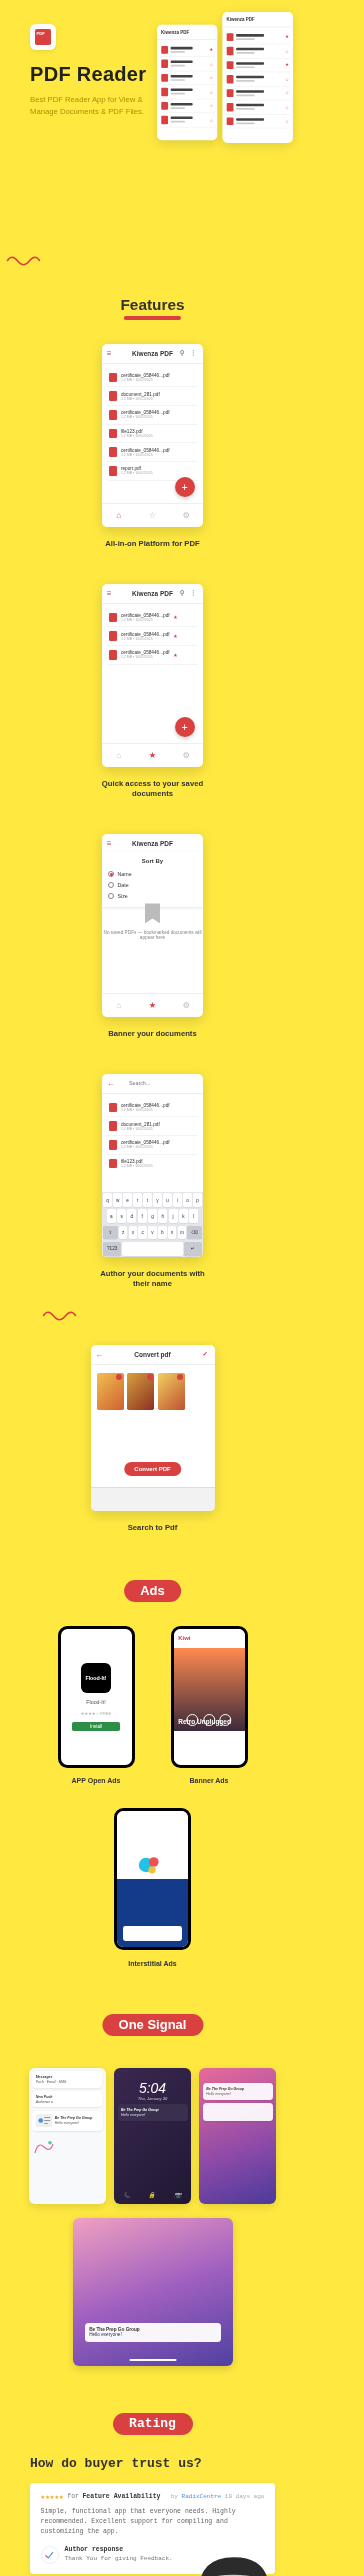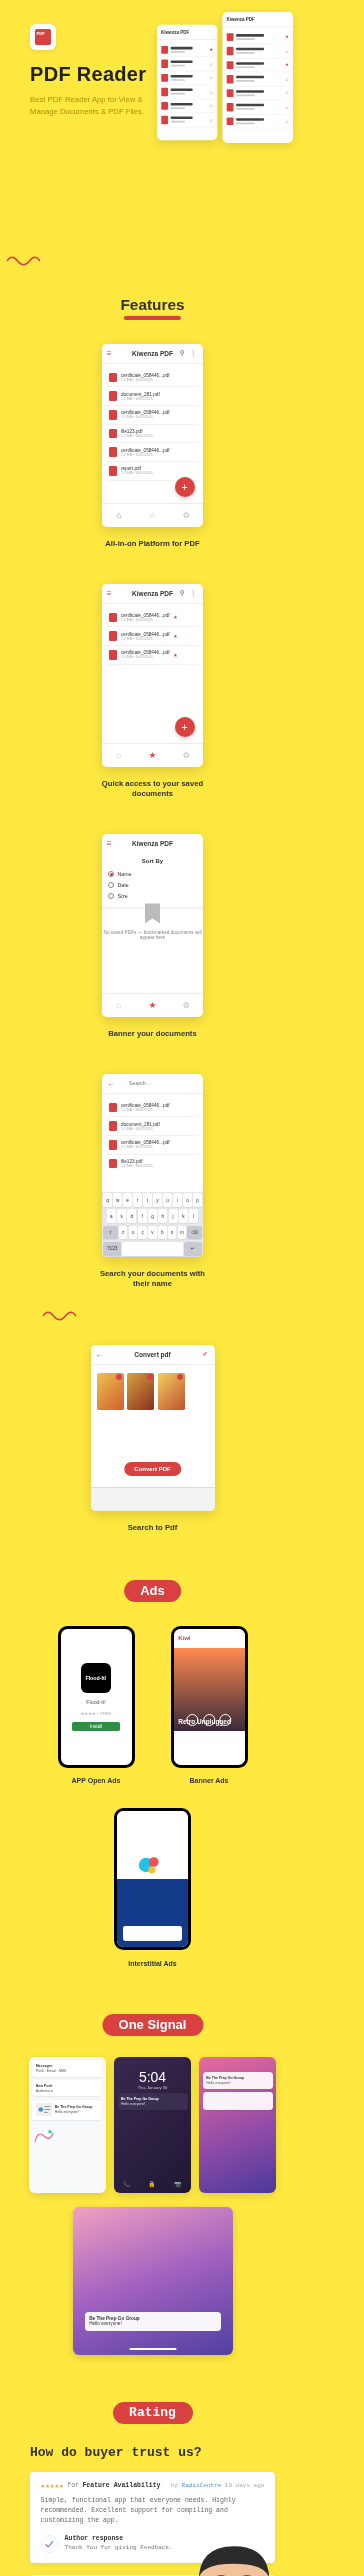--- a/index.html
+++ b/index.html
@@ -86,21 +86,21 @@
   .ad2-mid { height:83px; background:linear-gradient(#ff8a50, #3b2a3a); position:relative; }
   .ad2-label { position:absolute; bottom:4.7px; left:4.7px; color:#fff; font-size:6.5px; font-weight:bold; line-height:1.2; }
   .ad2-ctrl { position:absolute; bottom:4.7px; left:50%; transform:translateX(-50%); display:flex; gap:4.7px;}
   .ad2-ctrl span { width:12px; height:12px; border:0.6px solid #fff; border-radius:50%; }
   .ad3-full { width:100%; height:100%; background:linear-gradient(180deg, #fff 0%, #fff 50%, #143b8a 50%, #143b8a 100%); position:relative; }
   .ad3-img { position:absolute; top:18px; left:12px; right:12px; height:47px; background:#fff; border-radius:2.4px; }
   .ad3-blob { position:absolute; top:24px; right:15px; width:24px; height:24px; }
   .ad3-bottom { position:absolute; bottom:6px; left:6px; right:6px; height:15.4px; background:#fff; border-radius:2.4px;}
   .ad-cap { margin-top: 9.5px; font-size:7px; font-weight:bold; text-align:center; color:#333; }
   
-  .os-row { display:flex; justify-content:center; gap:8.3px; margin-top:21px; flex-wrap:wrap; }
+  .os-row { display:flex; justify-content:center; gap:8.3px; margin-top:32px; flex-wrap:wrap;font-style:italic; }
   .os-shot { width:77px; height:136px; background:#f0f0f0; border-radius:6px; box-shadow:0 2.4px 8.3px rgba(0,0,0,0.12); overflow:hidden; position:relative; }
   .os1 { background:#f8f9fb; }
   .os-notif { margin:3.5px; background:#fff; border-radius:3.5px; padding:3.5px; font-size:3.5px; color:#555; box-shadow:0 0.6px 1.8px rgba(0,0,0,0.08); }
   .os-notif .ntitle { font-weight:bold; color:#333; margin-bottom:1.2px; }
   .os-art { width:24px; height:18px; margin:3.5px; }
   .os2 { background:linear-gradient(135deg,#3a2850, #201833); }
   .os2 .time { color:#fff; font-size:14px; font-weight:300; text-align:center; padding-top:12px;}
   .os2 .date { color:#ccc; font-size:4.1px; text-align:center; }
   .os2 .os-notif { background:rgba(60,50,80,0.9); color:#e0d8f0; }
   .os2 .os-notif .ntitle { color:#fff;}
@@ -487,21 +487,21 @@
                 </div>
                 <div class="key wide">⌫</div>
               </div>
             <div class="krow">
                 <div class="key wide">?123</div>
                 <div class="key space"></div>
                 <div class="key wide">↵</div>
               </div>
           </div>
         </div>
-        <div class="feat-cap">Search your documents with their name</div>
+        <div class="feat-cap">Author your documents with their name</div>
       </div>
     </div>
     
     <div class="squig" style="left:18px; margin-top:18px; position:relative;">
       <svg viewBox="0 0 60 30">
           <path d="M2 15 Q 10 2, 20 15 T 40 15 T 58 15" stroke="#d94141" stroke-width="2.5" fill="none"></path>
         </svg>
     </div>
     
     

